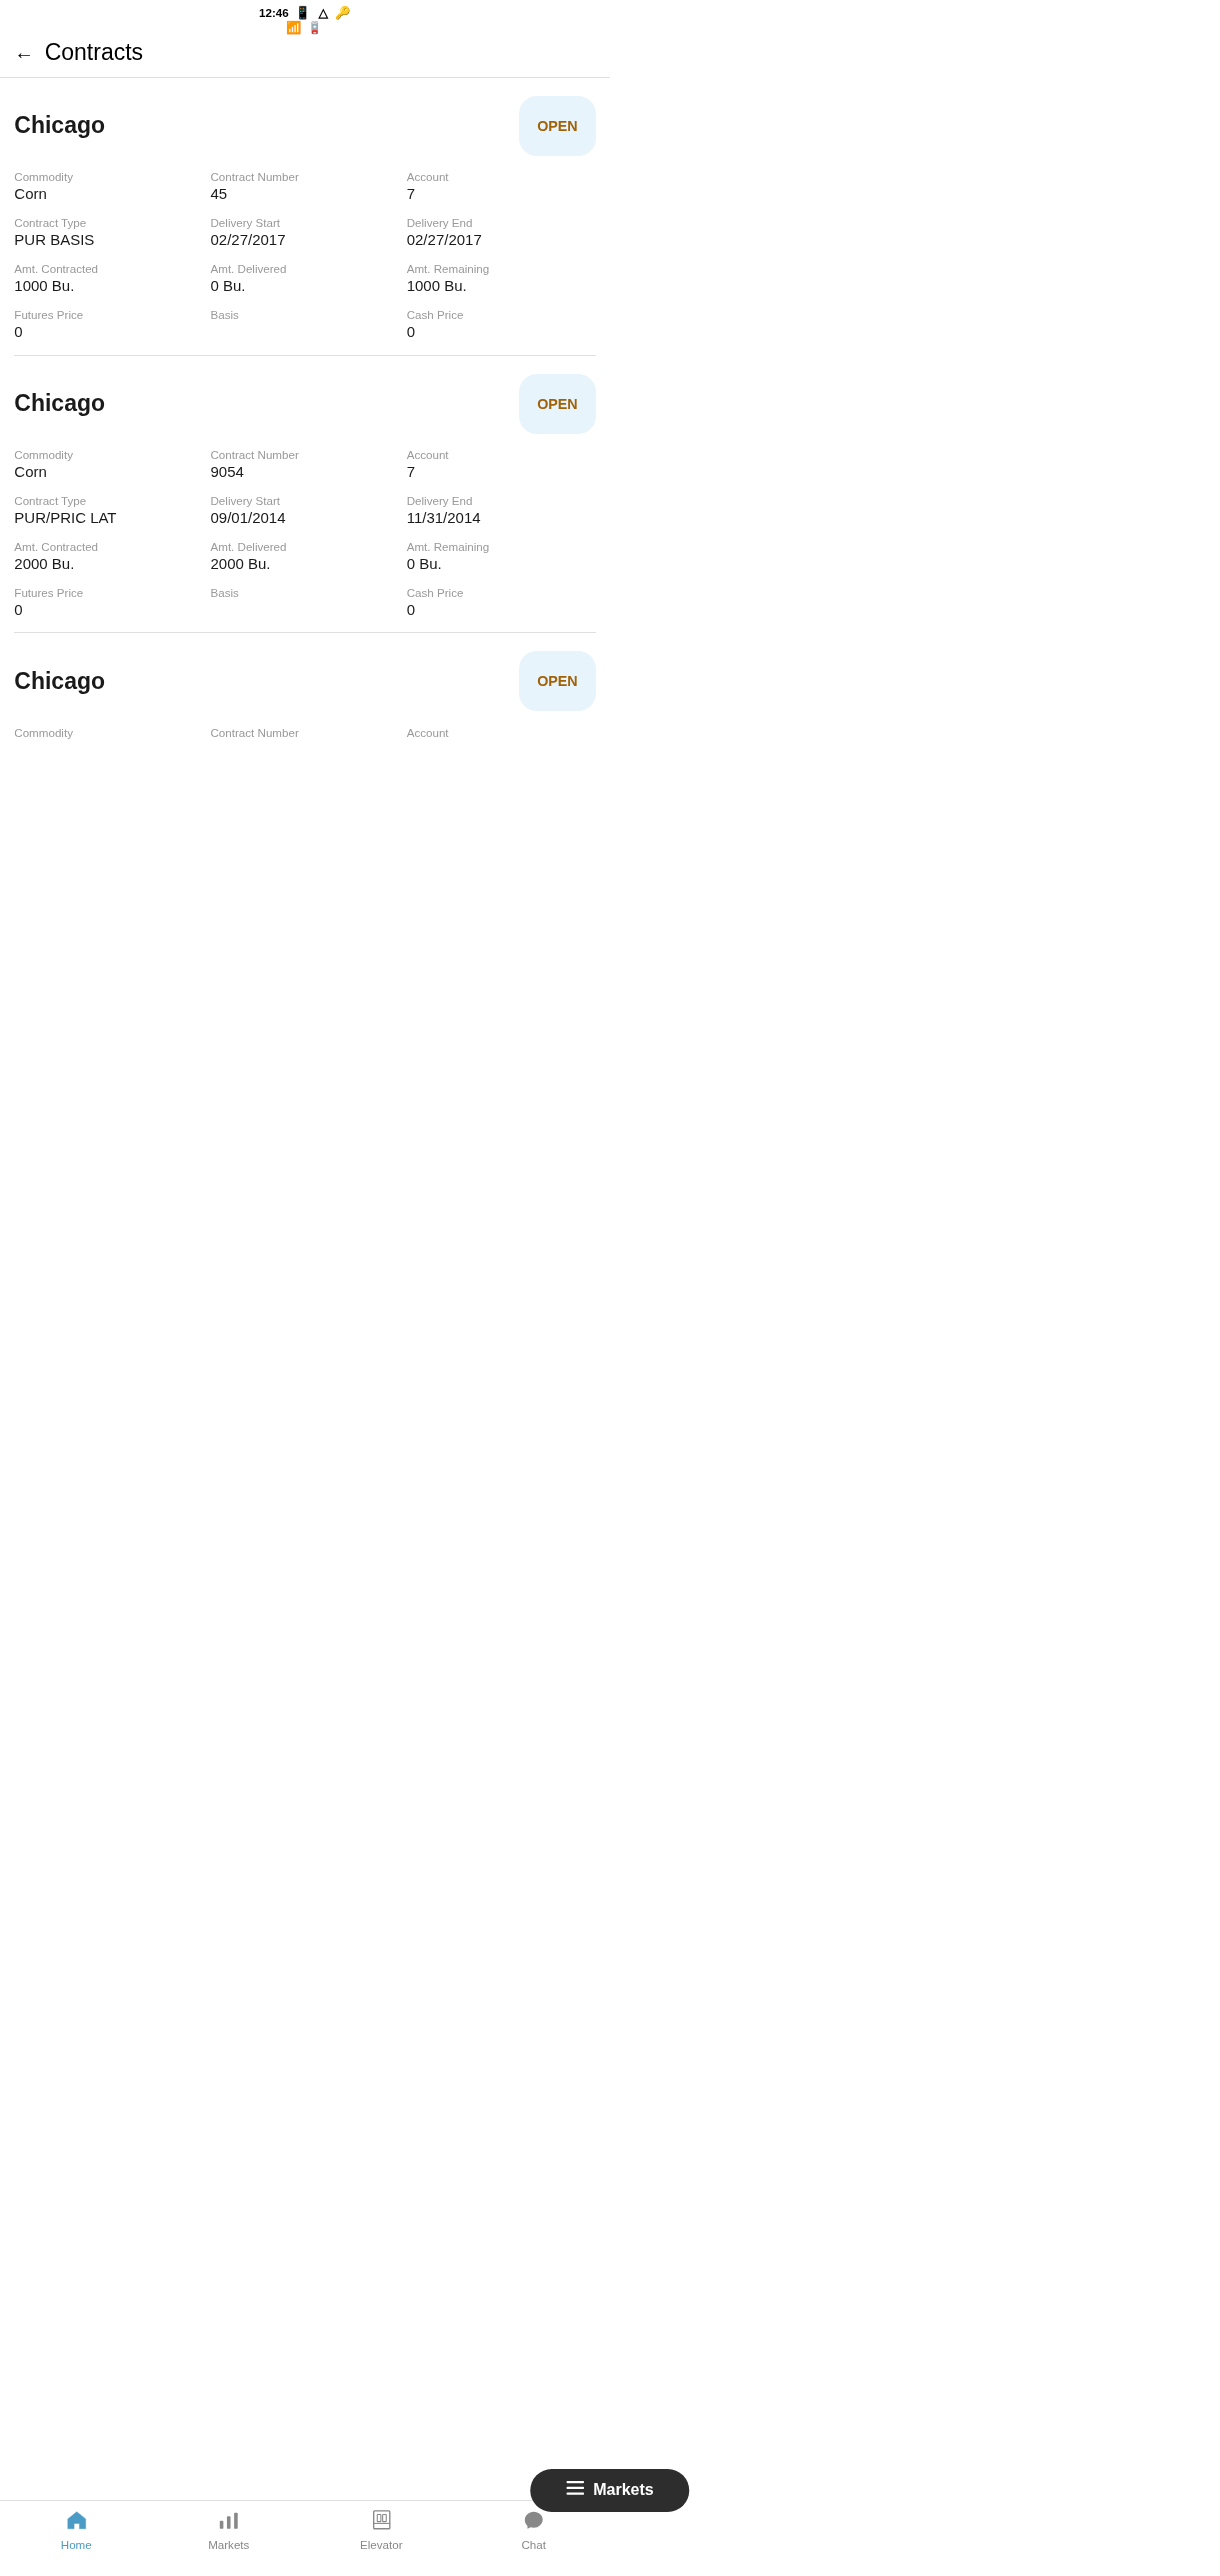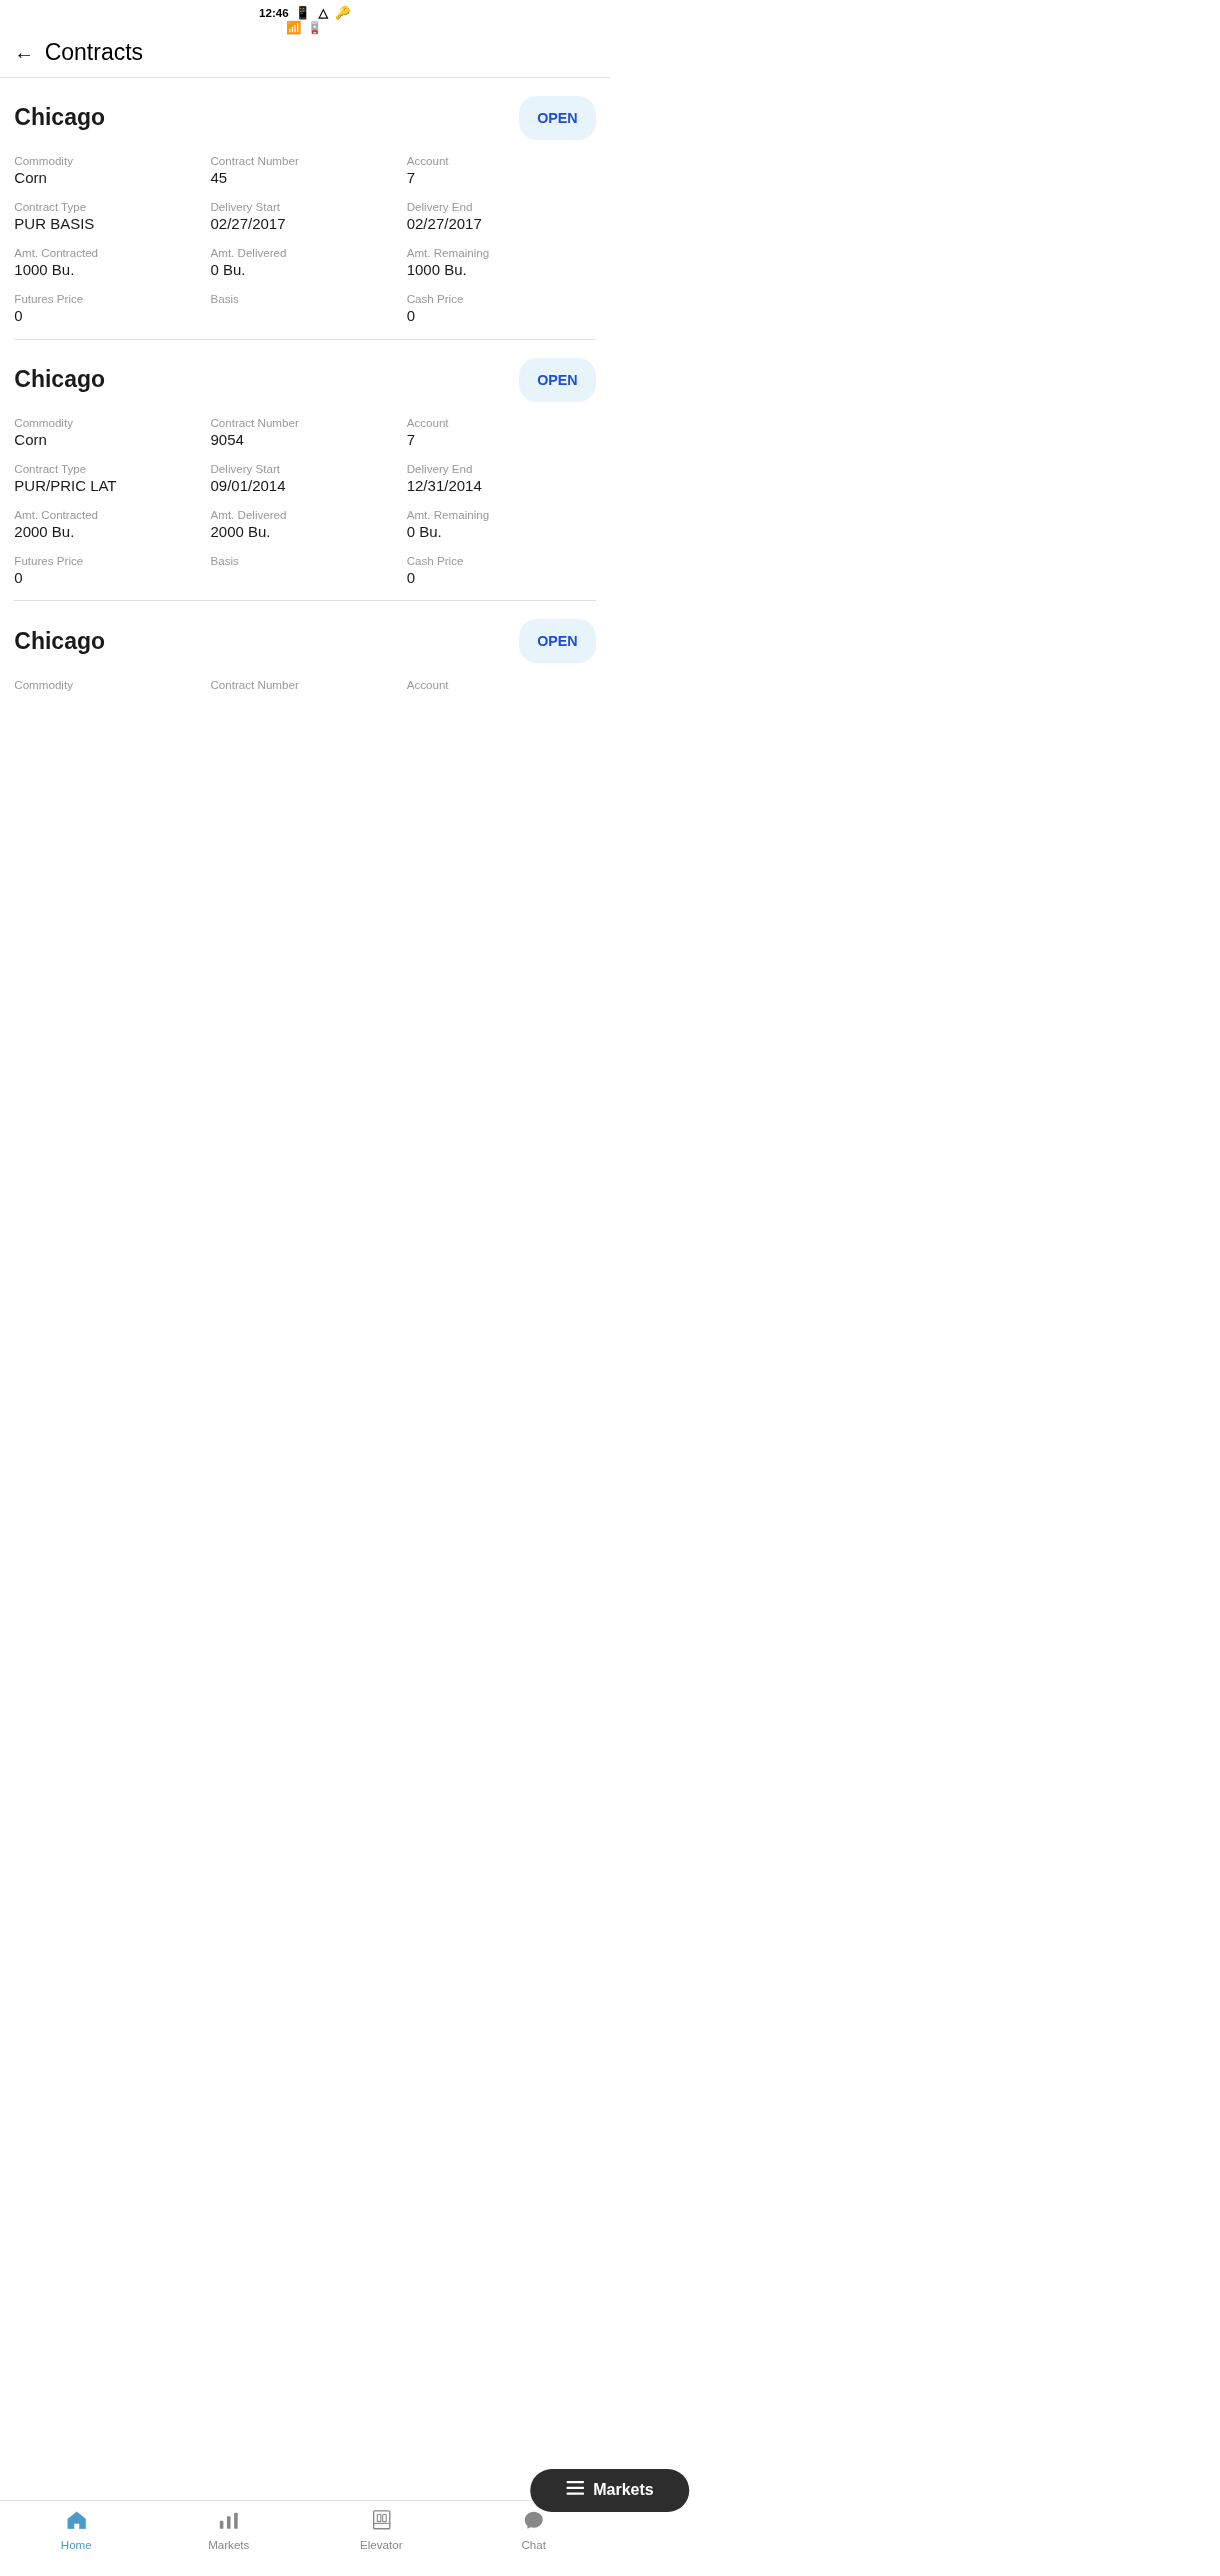--- a/index.html
+++ b/index.html
@@ -75,23 +75,23 @@
       margin-bottom: 14.3px;
       gap: 28px;
     }
     .location-name {
       font-size: 23px;
       font-weight: 700;
       color: #1a1a1a;
     }
     .status-badge {
       background: #e8f4fb;
-      color: #1d4ed8;
+      color: #a16207;
       border-radius: 18px;
-      padding: 14px 18px;
+      padding: 22px 18px;
       font-size: 14.3px;
       font-weight: 600;
     }
 
     
     .fields-grid {
       display: grid;
       grid-template-columns: 1fr 1fr 1fr;
       gap: 14.3px 7.2px;
     }
@@ -274,21 +274,21 @@
       <div class="field-item">
         <div class="field-label">Contract Type</div>
         <div class="field-value">PUR/PRIC LAT</div>
       </div>
       <div class="field-item">
         <div class="field-label">Delivery Start</div>
         <div class="field-value">09/01/2014</div>
       </div>
       <div class="field-item">
         <div class="field-label">Delivery End</div>
-        <div class="field-value">12/31/2014</div>
+        <div class="field-value">11/31/2014</div>
       </div>
       <div class="field-item">
         <div class="field-label">Amt. Contracted</div>
         <div class="field-value">2000 Bu.</div>
       </div>
       <div class="field-item">
         <div class="field-label">Amt. Delivered</div>
         <div class="field-value">2000 Bu.</div>
       </div>
       <div class="field-item">

